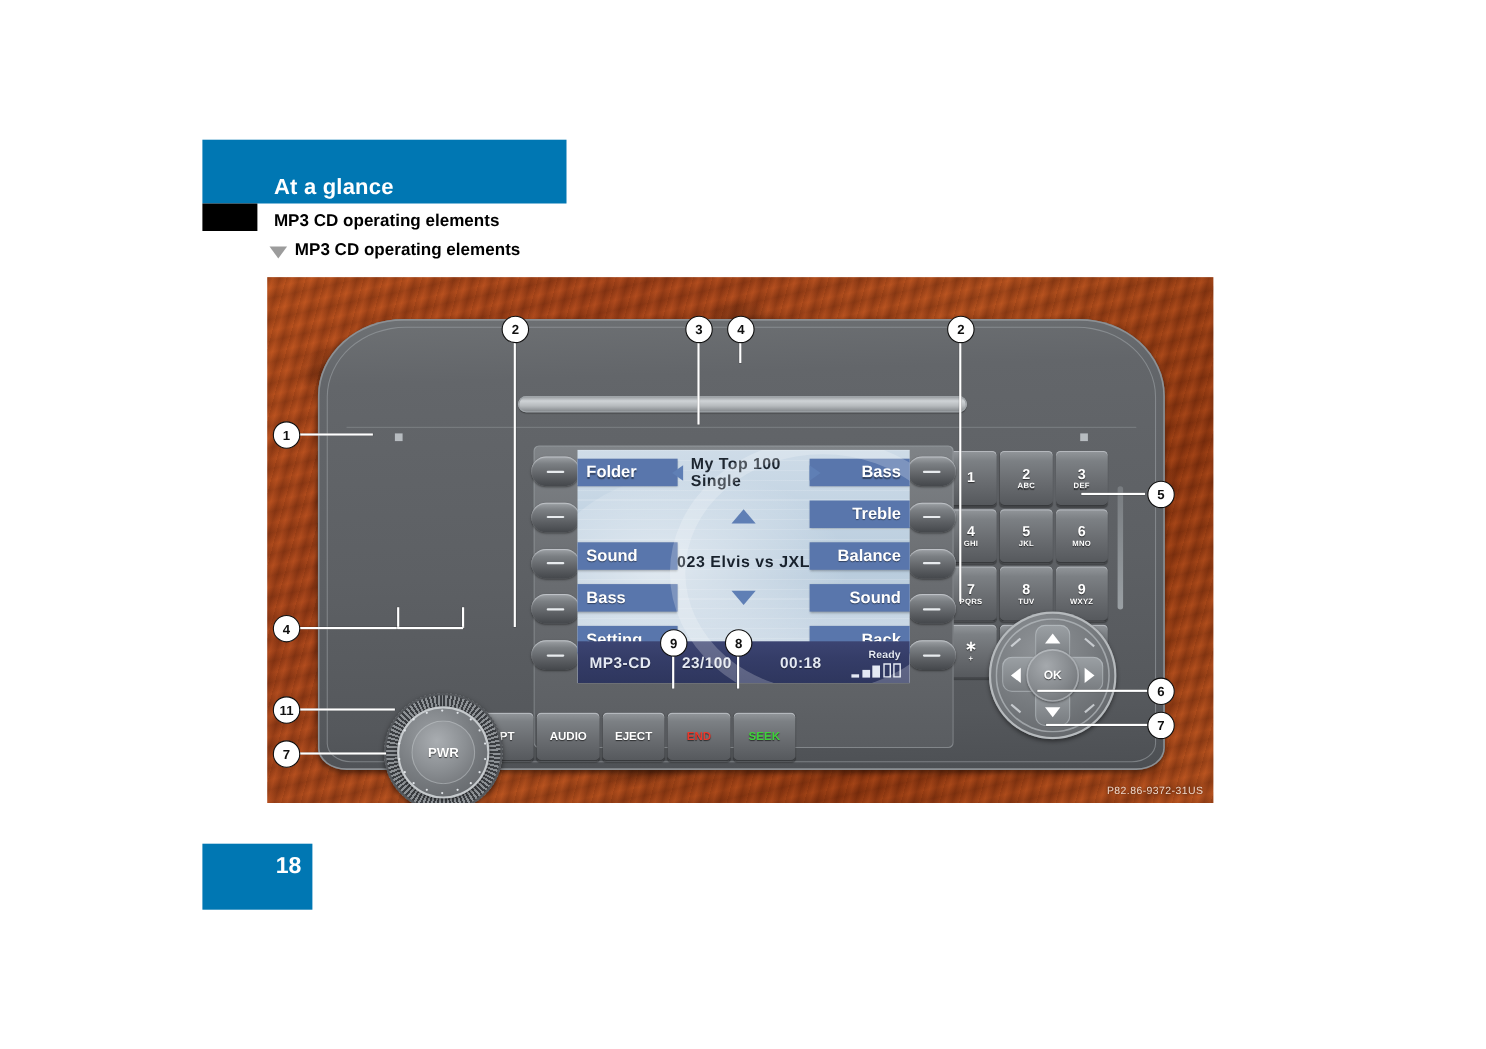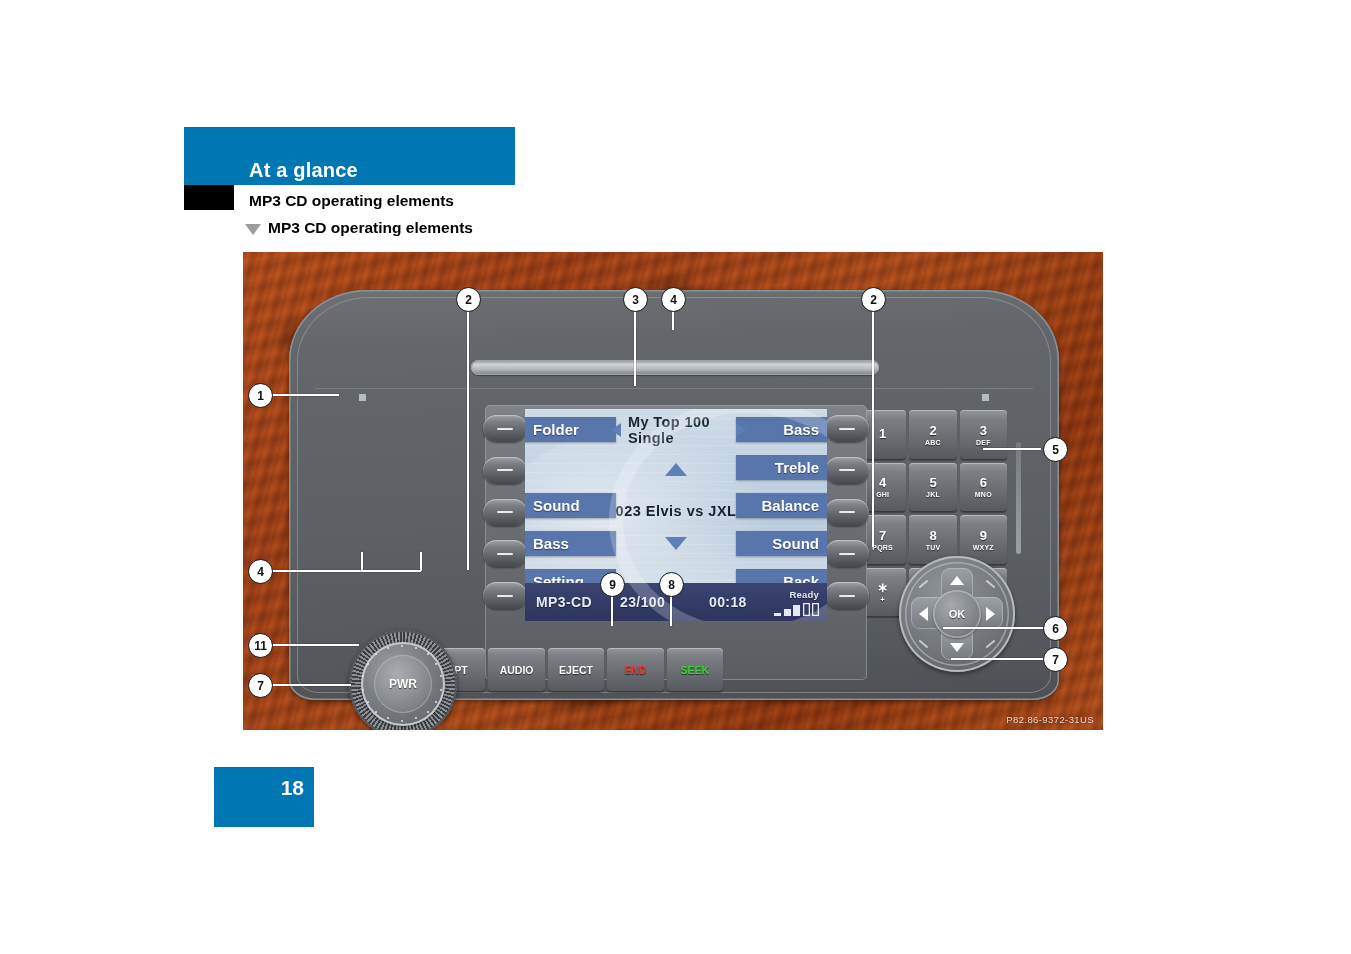--- a/index.html
+++ b/index.html
@@ -28,21 +28,21 @@
     position:absolute;left:245px;top:219px;
     color:#000;font-size:15.5px;font-weight:bold;
     display:flex;align-items:center;gap:7px;
   }
   .tri-down{
     width:0;height:0;border-left:8px solid transparent;border-right:8px solid transparent;
     border-top:11px solid #9c9c9c;display:inline-block;position:relative;top:1px;
   }
   
   #page-num-box{
-    position:absolute;left:184px;top:767px;width:100px;height:60px;background:#0077b3;margin-left:30px;
+    position:absolute;left:184px;top:767px;width:100px;height:60px;background:#0077b3;
   }
   #page-num{
     position:absolute;right:10px;top:9px;color:#fff;font-size:21px;font-weight:bold;
   }
 
   
   #illustration{
     position:absolute;left:243px;top:252px;width:860px;height:478px;
     overflow:hidden;
     background:

